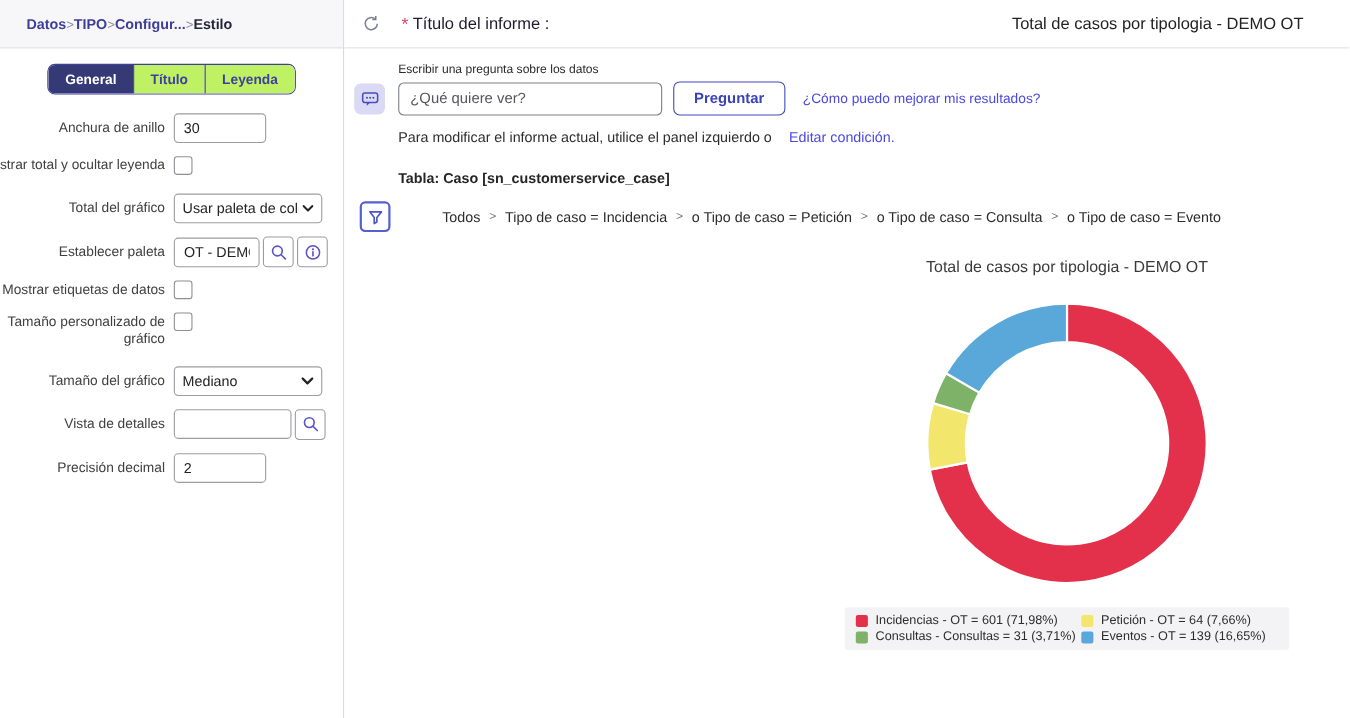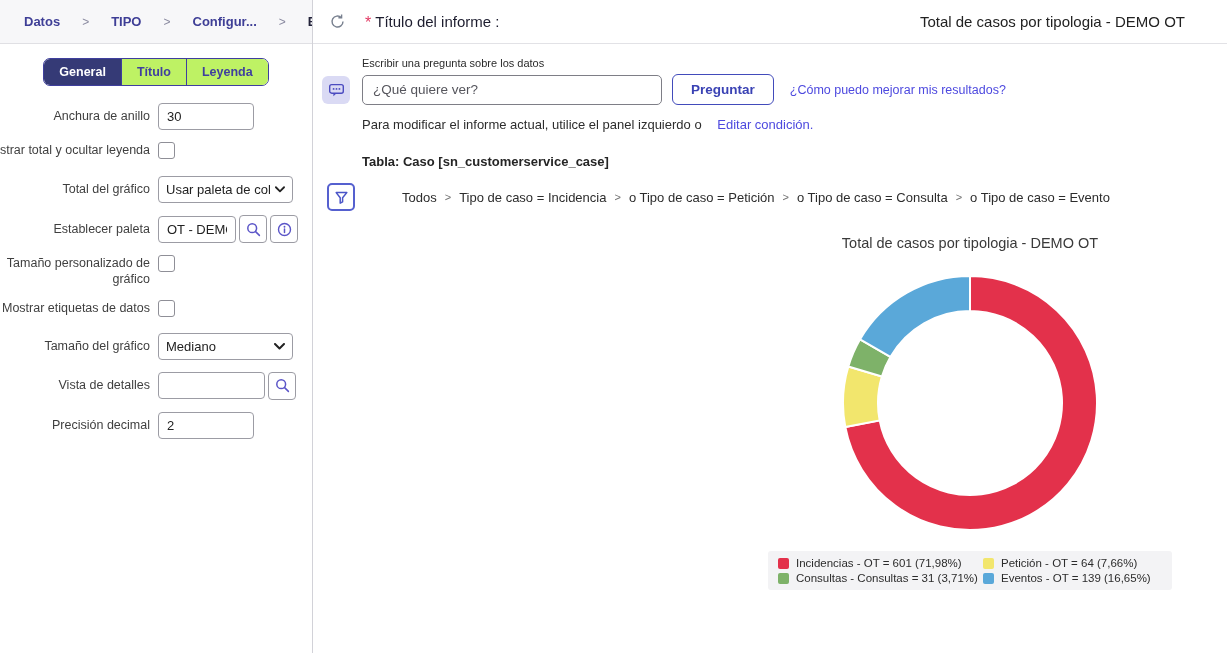--- a/index.html
+++ b/index.html
@@ -3,39 +3,39 @@
 <meta charset="utf-8">
 <style>
   * { box-sizing: border-box; }
   html, body { margin: 0; padding: 0; width: 1227px; height: 653px; overflow: hidden;
     font-family: "Liberation Sans", "DejaVu Sans", sans-serif; background: #fff; color: #222; }
   .app { display: flex; width: 1227px; height: 653px; }
 
   
   .sidebar { width: 313px; flex: 0 0 313px; border-right: 1px solid #d2d2d8; display: flex; flex-direction: column; overflow: hidden; }
   .crumbbar { height: 44px; flex: 0 0 44px; background: #f7f7f9; border-bottom: 1px solid #e0e0e4;
-    display: flex; align-items: center; padding-left: 24px; gap: 22px; }
+    display: flex; align-items: center; padding-left: 24px; gap: 0; }
   .crumb { font-size: 13px; font-weight: 600; color: #3e3e96; cursor: pointer; white-space: nowrap; }
   .crumb.current { color: #23233a; cursor: default; }
   .crumb-sep { color: #8a8aa0; font-size: 12px; }
   .sidebody { flex: 1; overflow: hidden; padding-top: 14px; }
   .tabs { display: flex; width: fit-content; margin: 0 auto 17px; border: 1px solid #3f3f9e; border-radius: 7px; overflow: hidden; }
   .tab { padding: 6px 15px; font-size: 12.5px; font-weight: 700; color: #3f3f9e; background: #bef264; cursor: pointer; border-left: 1px solid #3f3f9e; }
   .tab:first-child { border-left: none; }
   .tab.active { background: #353a76; color: #fff; }
 
   .frow { display: flex; align-items: center; margin-bottom: 12px; }
   .frow.top { align-items: flex-start; }
   .flabel { flex: 0 0 158px; width: 158px; text-align: right; padding-right: 8px;
     font-size: 12.5px; color: #3f3f3f; line-height: 1.3; }
   .flabel.ovl { white-space: nowrap; direction: rtl; }
   .fctrl { display: flex; align-items: center; gap: 3px; }
   .tinput { height: 27px; border: 1px solid #9c9ca4; border-radius: 4px; padding: 0 8px;
     font-size: 13px; color: #222; font-family: inherit; background: #fff; }
-  .w96 { width: 96px; } .w78 { width: 78px; } .w107 { width: 107px; } .w135 { width: 135px; }
+  .w96 { width: 84px; } .w78 { width: 78px; } .w107 { width: 107px; } .w135 { width: 135px; }
   .cb { appearance: none; -webkit-appearance: none; width: 17px; height: 17px; margin: 0;
     border: 1px solid #8f8f97; border-radius: 3px; background: #fff; cursor: pointer; }
   .fselect { height: 27px; border: 1px solid #9c9ca4; border-radius: 4px; background: #fff;
     display: flex; align-items: center; justify-content: space-between; padding: 0 7px;
     font-size: 13px; color: #222; cursor: pointer; }
   .fselect .sel-text { white-space: nowrap; overflow: hidden; margin-right: 4px; }
   .icon-btn { width: 28px; height: 28px; flex: 0 0 28px; border: 1px solid #9c9ca4; border-radius: 4px;
     background: #fff; display: flex; align-items: center; justify-content: center; padding: 0; cursor: pointer; }
   .icon-btn.plain { border: none; background: transparent; }
 
@@ -45,21 +45,21 @@
     display: flex; align-items: center; padding: 0 42px 0 10px; }
   .req { color: #e23a64; font-size: 16px; margin: 2px 4px 0 14px; line-height: 1; }
   .rtitle-label { font-size: 15px; color: #1c1c2e; }
   .rtitle-value { margin-left: auto; font-size: 15px; color: #222; }
 
   .ask { padding: 13px 0 0 9px; }
   .ask-label { margin-left: 40px; font-size: 11px; color: #2b2b2b; margin-bottom: 5px; }
   .ask-row { display: flex; align-items: center; }
   .chat-chip { width: 28px; height: 28px; border-radius: 6px; background: #dadaf4;
     display: flex; align-items: center; justify-content: center; margin-right: 12px; }
-  .qinput { width: 300px; height: 30px; border: 1px solid #7e7e86; border-radius: 5px;
+  .qinput { width: 240px; height: 30px; border: 1px solid #7e7e86; border-radius: 5px;
     padding: 0 10px; font-size: 13.5px; font-family: inherit; margin-right: 10px; }
   .qinput::placeholder { color: #55555c; opacity: 1; }
   .ask-btn { height: 31px; padding: 0 18px; margin-right: 16px; border: 1.5px solid #424bbb;
     border-radius: 6px; background: #fff; color: #3a42b4; font-weight: 700; font-size: 13.5px;
     font-family: inherit; cursor: pointer; }
   .link { color: #4d49df; font-size: 12.5px; text-decoration: none; cursor: pointer; }
   .hint { margin: 12px 0 0 40px; font-size: 13px; color: #2d2d2d; }
   .hint .link { font-size: 13px; margin-left: 12px; }
 
   .table-line { margin: 22px 0 0 49px; font-size: 13px; font-weight: 700; color: #252525; }
@@ -142,29 +142,29 @@
           <button class="icon-btn">
             <svg width="15" height="15" viewBox="0 0 15 15">
                 <circle cx="7.5" cy="7.5" r="6" fill="none" stroke="#5b55c8" stroke-width="1.4"></circle>
                 <circle cx="7.5" cy="4.7" r="0.95" fill="#5b55c8"></circle>
                 <line x1="7.5" y1="7" x2="7.5" y2="10.6" stroke="#5b55c8" stroke-width="1.5" stroke-linecap="round"></line>
               </svg>
           </button>
         </div>
       </div>
 
+      <div class="frow">
+        <label class="flabel ovl">Mostrar etiquetas de datos</label>
+        <div class="fctrl">
+          <input type="checkbox" class="cb" style="">
+        </div>
+      </div>
+
       <div class="frow top">
         <label class="flabel">Tamaño personalizado de gráfico</label>
-        <div class="fctrl">
-          <input type="checkbox" class="cb" style="">
-        </div>
-      </div>
-
-      <div class="frow">
-        <label class="flabel ovl">Mostrar etiquetas de datos</label>
         <div class="fctrl">
           <input type="checkbox" class="cb" style="">
         </div>
       </div>
 
       <div class="frow" style="margin-top:16px">
         <label class="flabel">Tamaño del gráfico</label>
         <div class="fctrl">
           <div class="fselect w135">
             <span class="sel-text">Mediano</span>

